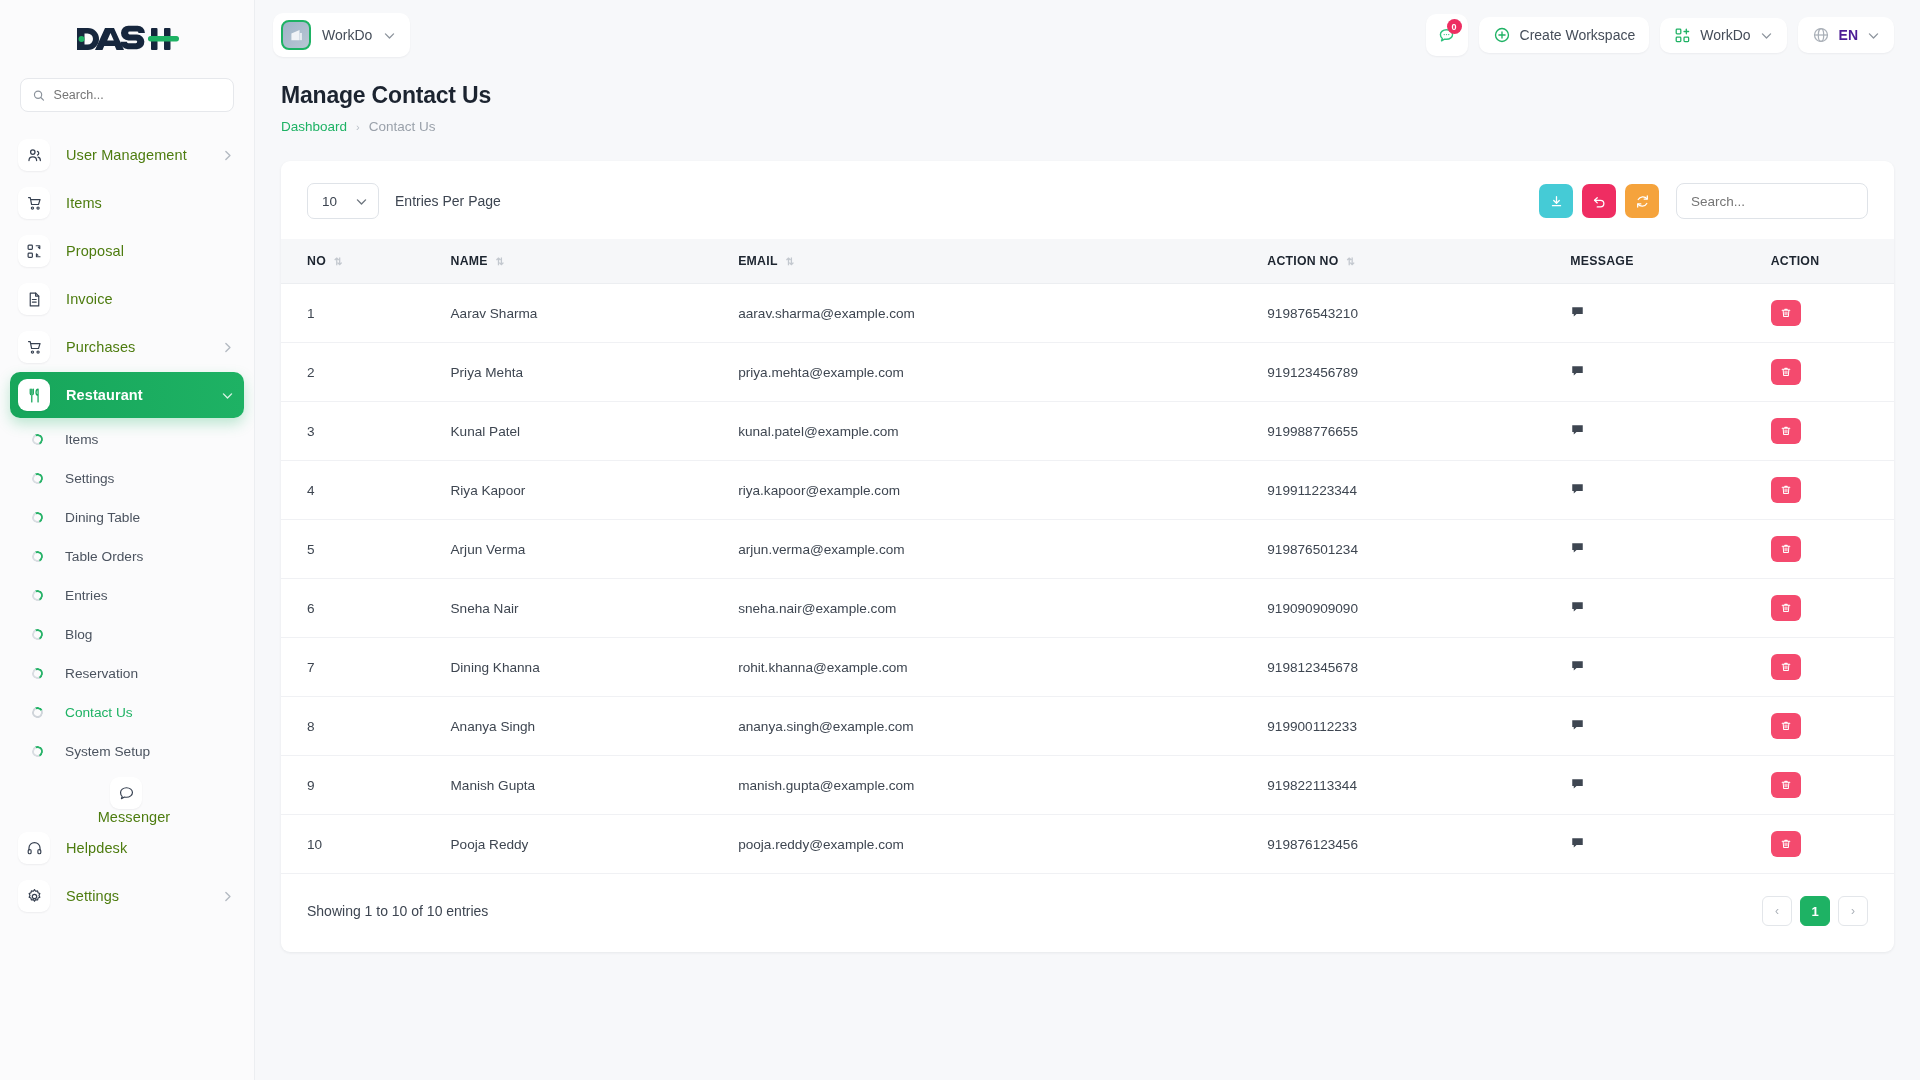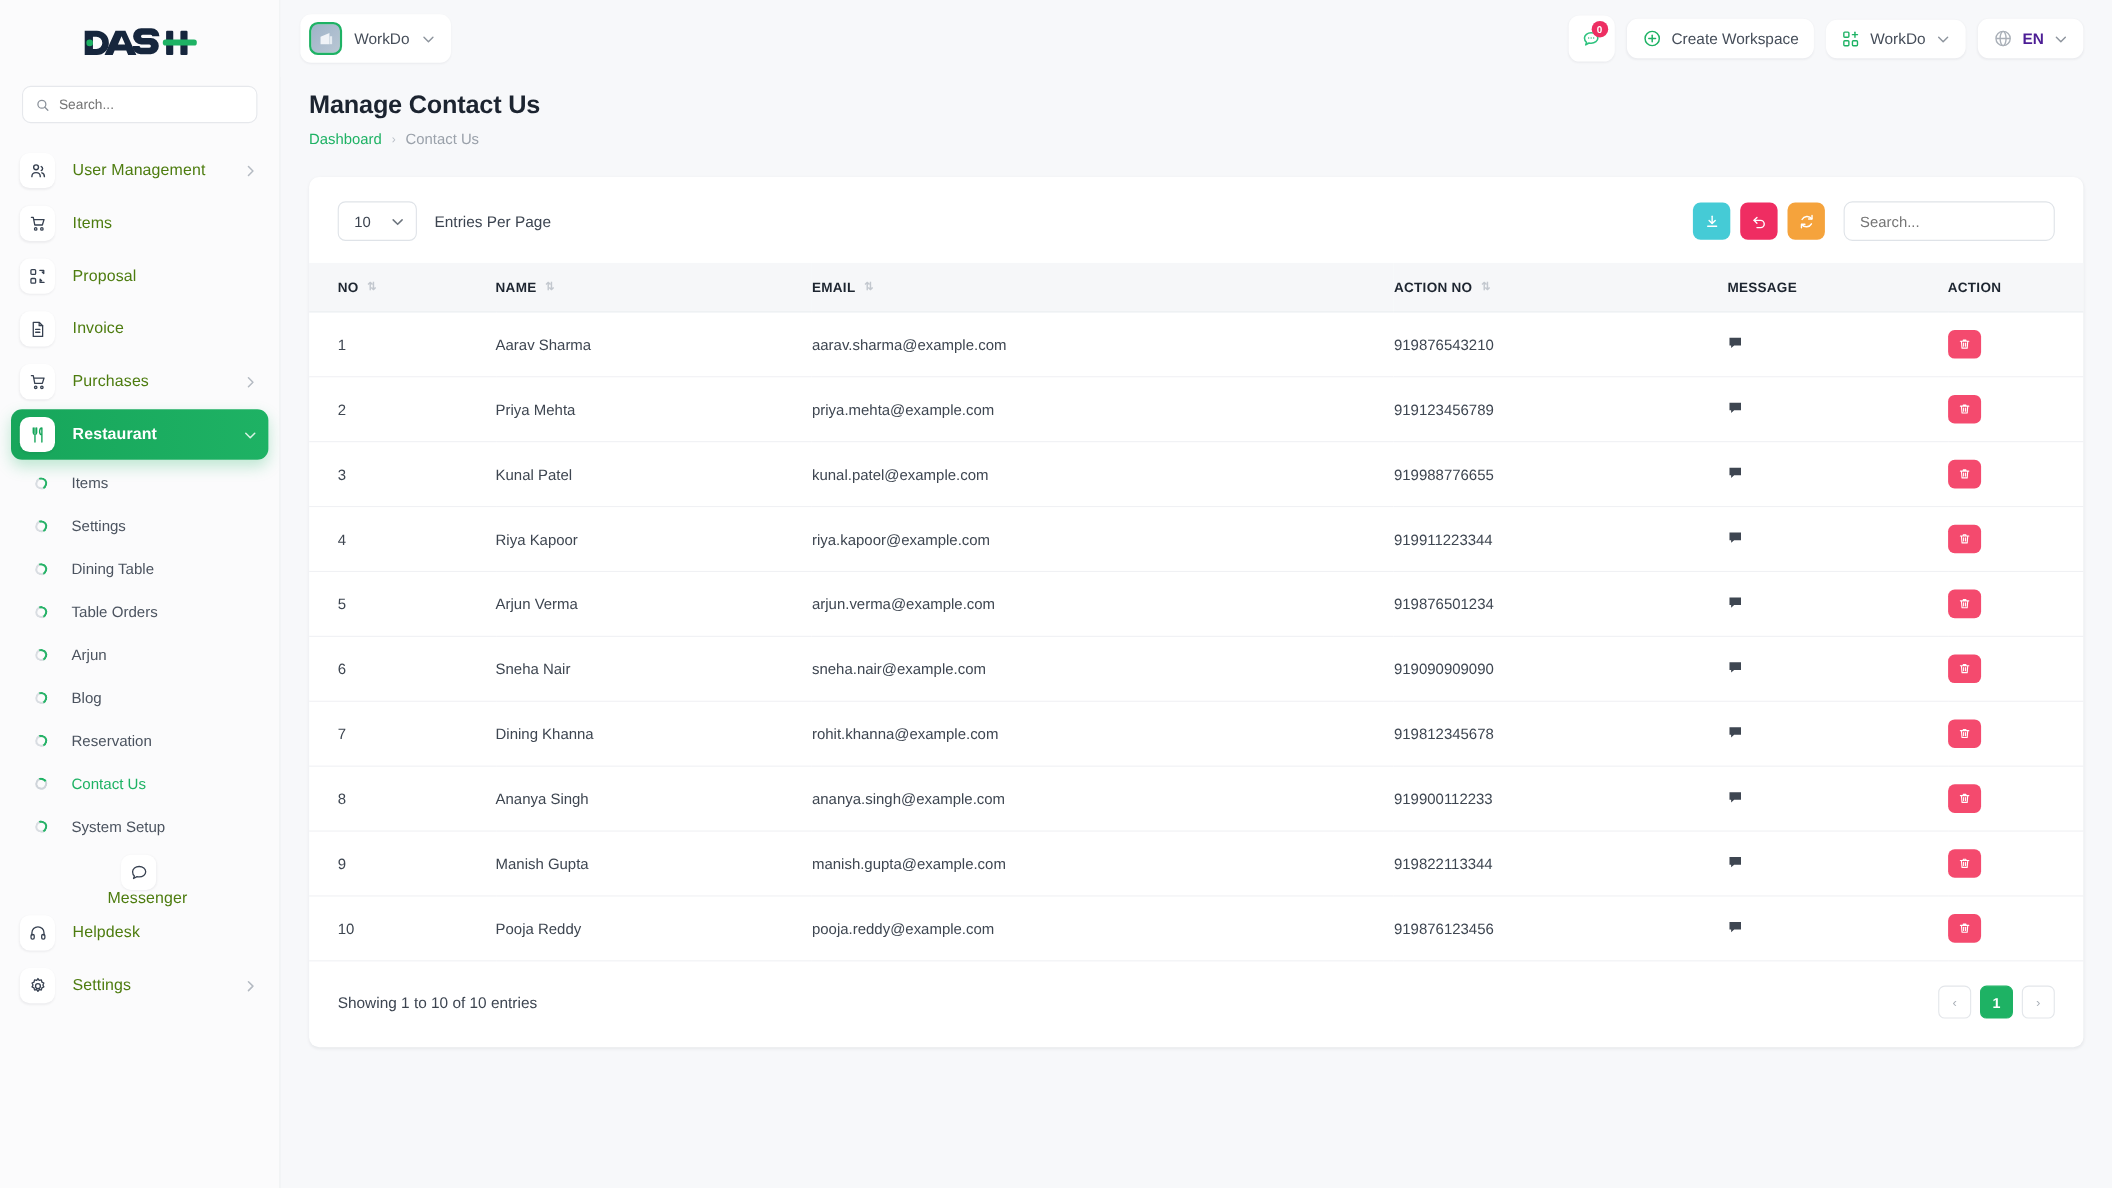--- a/index.html
+++ b/index.html
@@ -336,21 +336,21 @@
     <div class="sub-item">
       <span class="dot"></span>
       <span class="nm">Dining Table</span>
     </div>
     <div class="sub-item">
       <span class="dot"></span>
       <span class="nm">Table Orders</span>
     </div>
     <div class="sub-item">
       <span class="dot"></span>
-      <span class="nm">Arjun</span>
+      <span class="nm">Entries</span>
     </div>
     <div class="sub-item">
       <span class="dot"></span>
       <span class="nm">Blog</span>
     </div>
     <div class="sub-item">
       <span class="dot"></span>
       <span class="nm">Reservation</span>
     </div>
     <div class="sub-item active">

